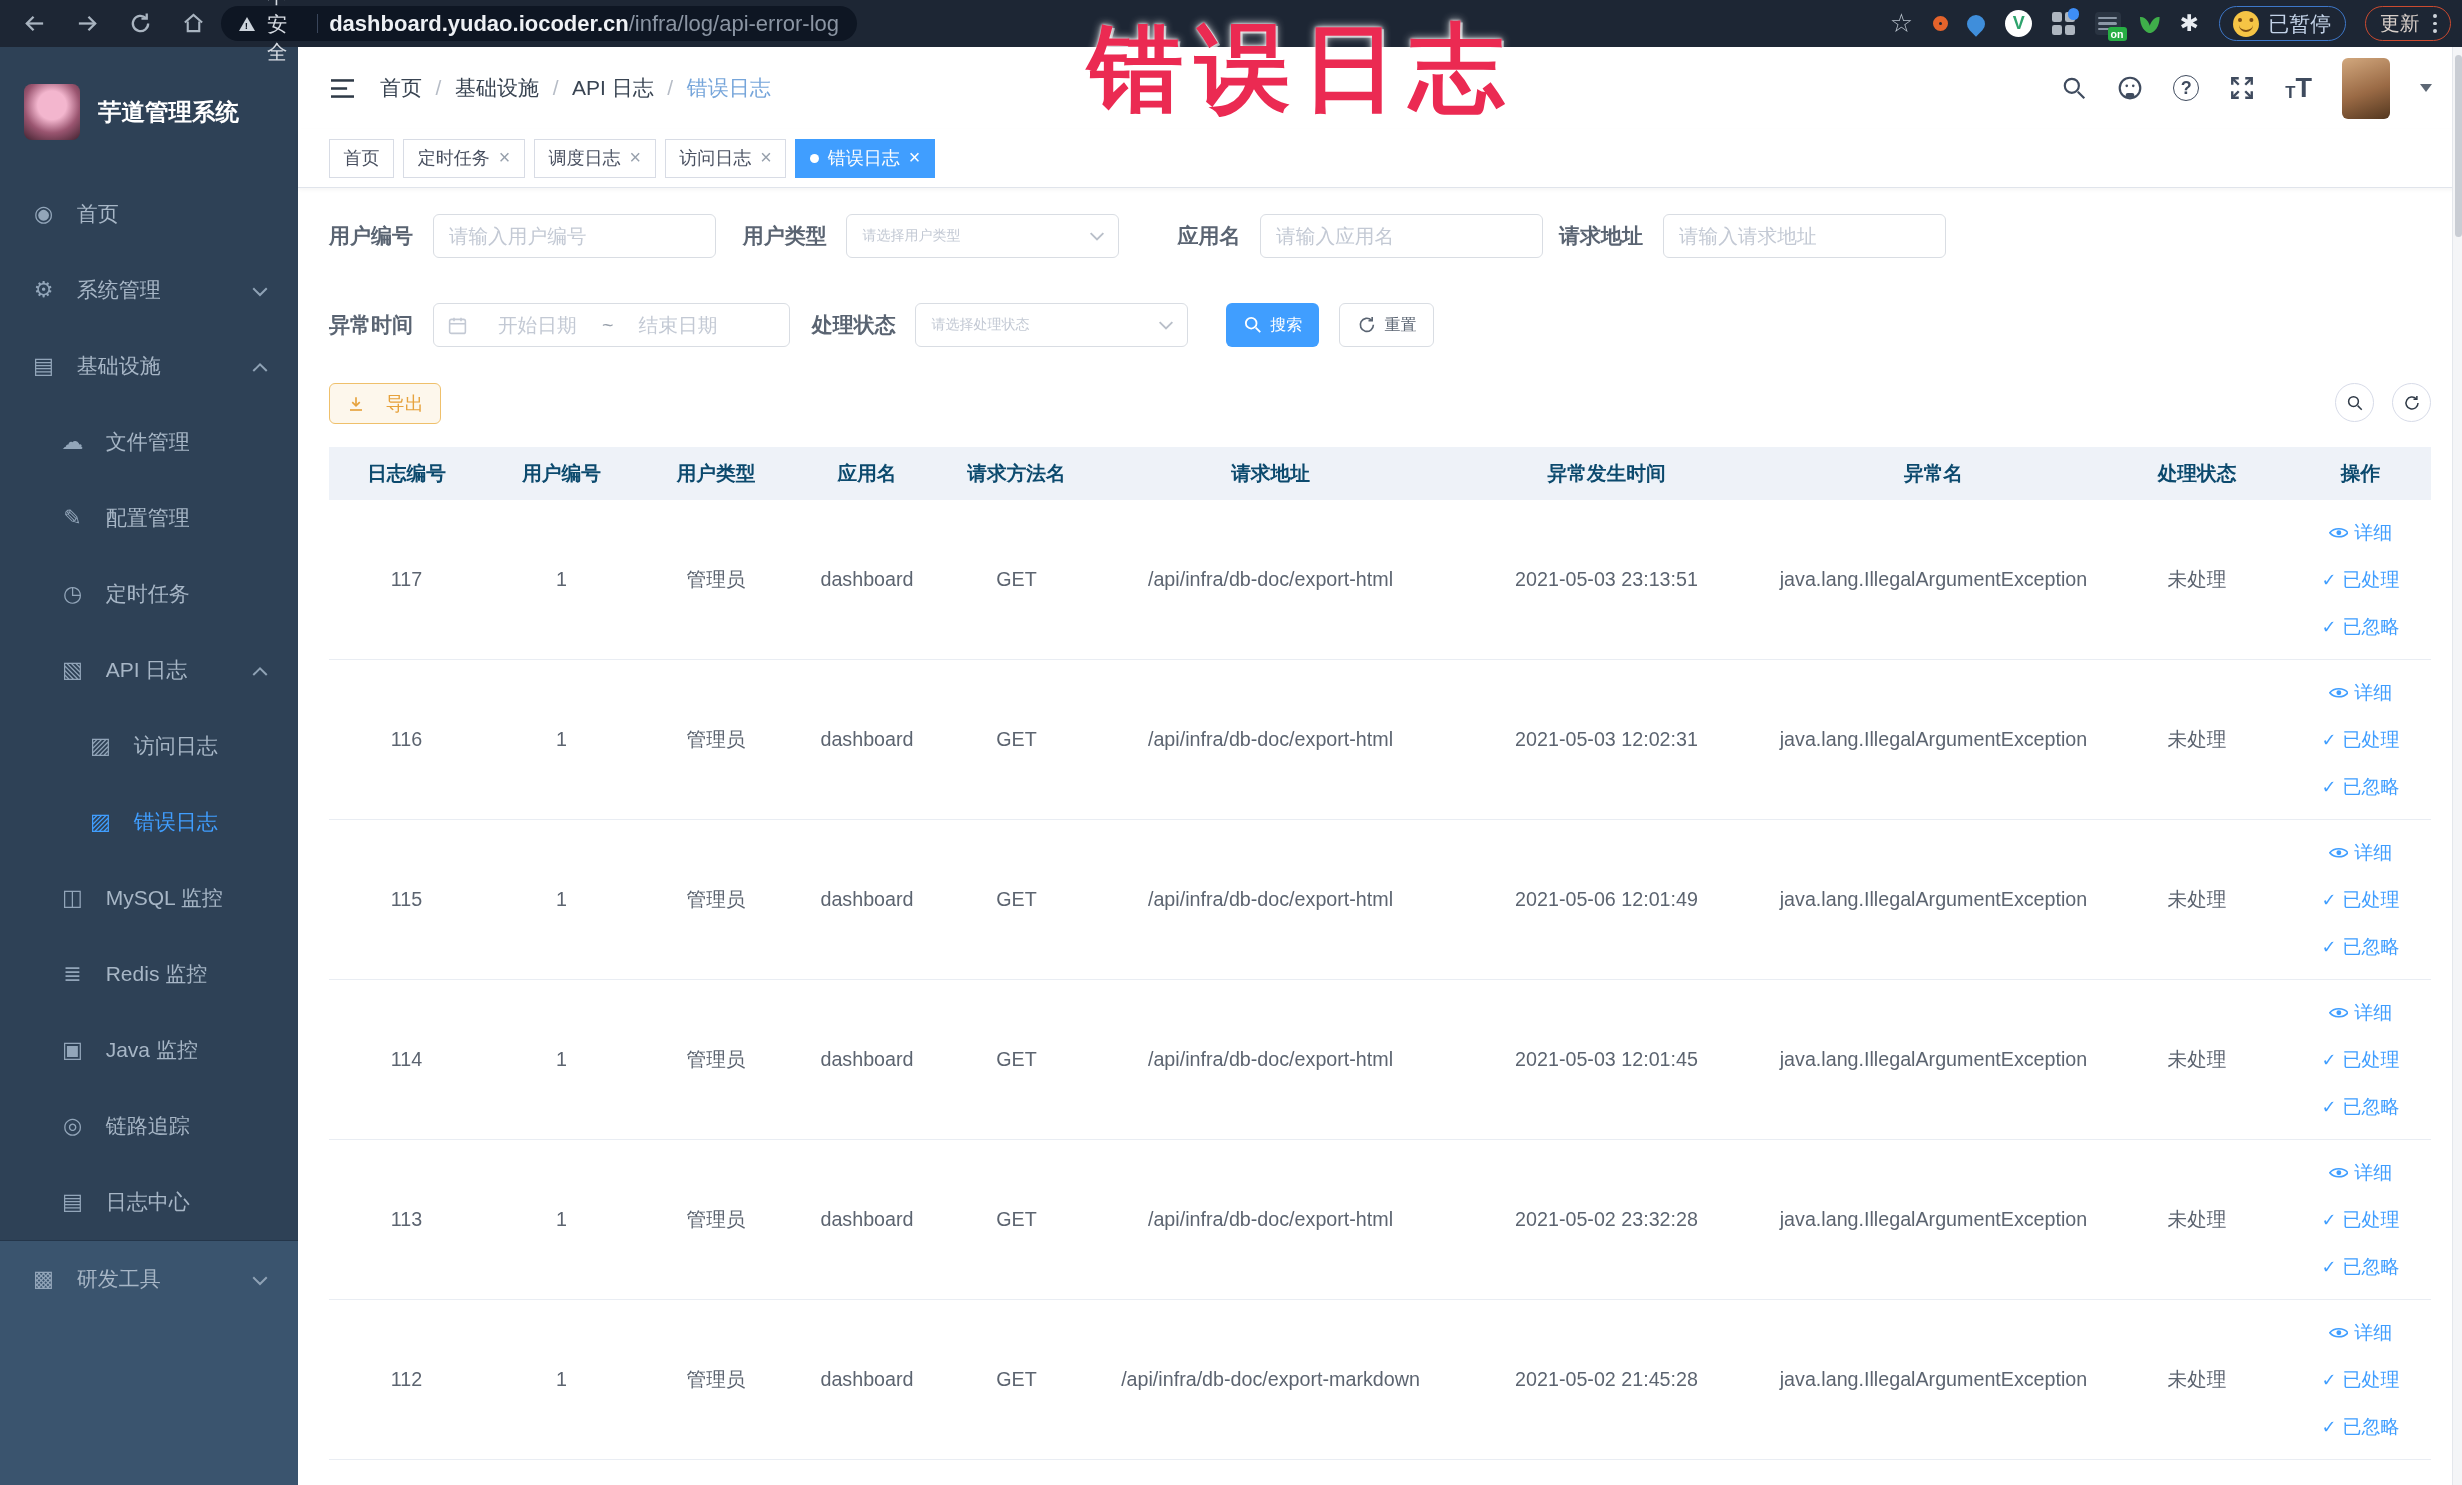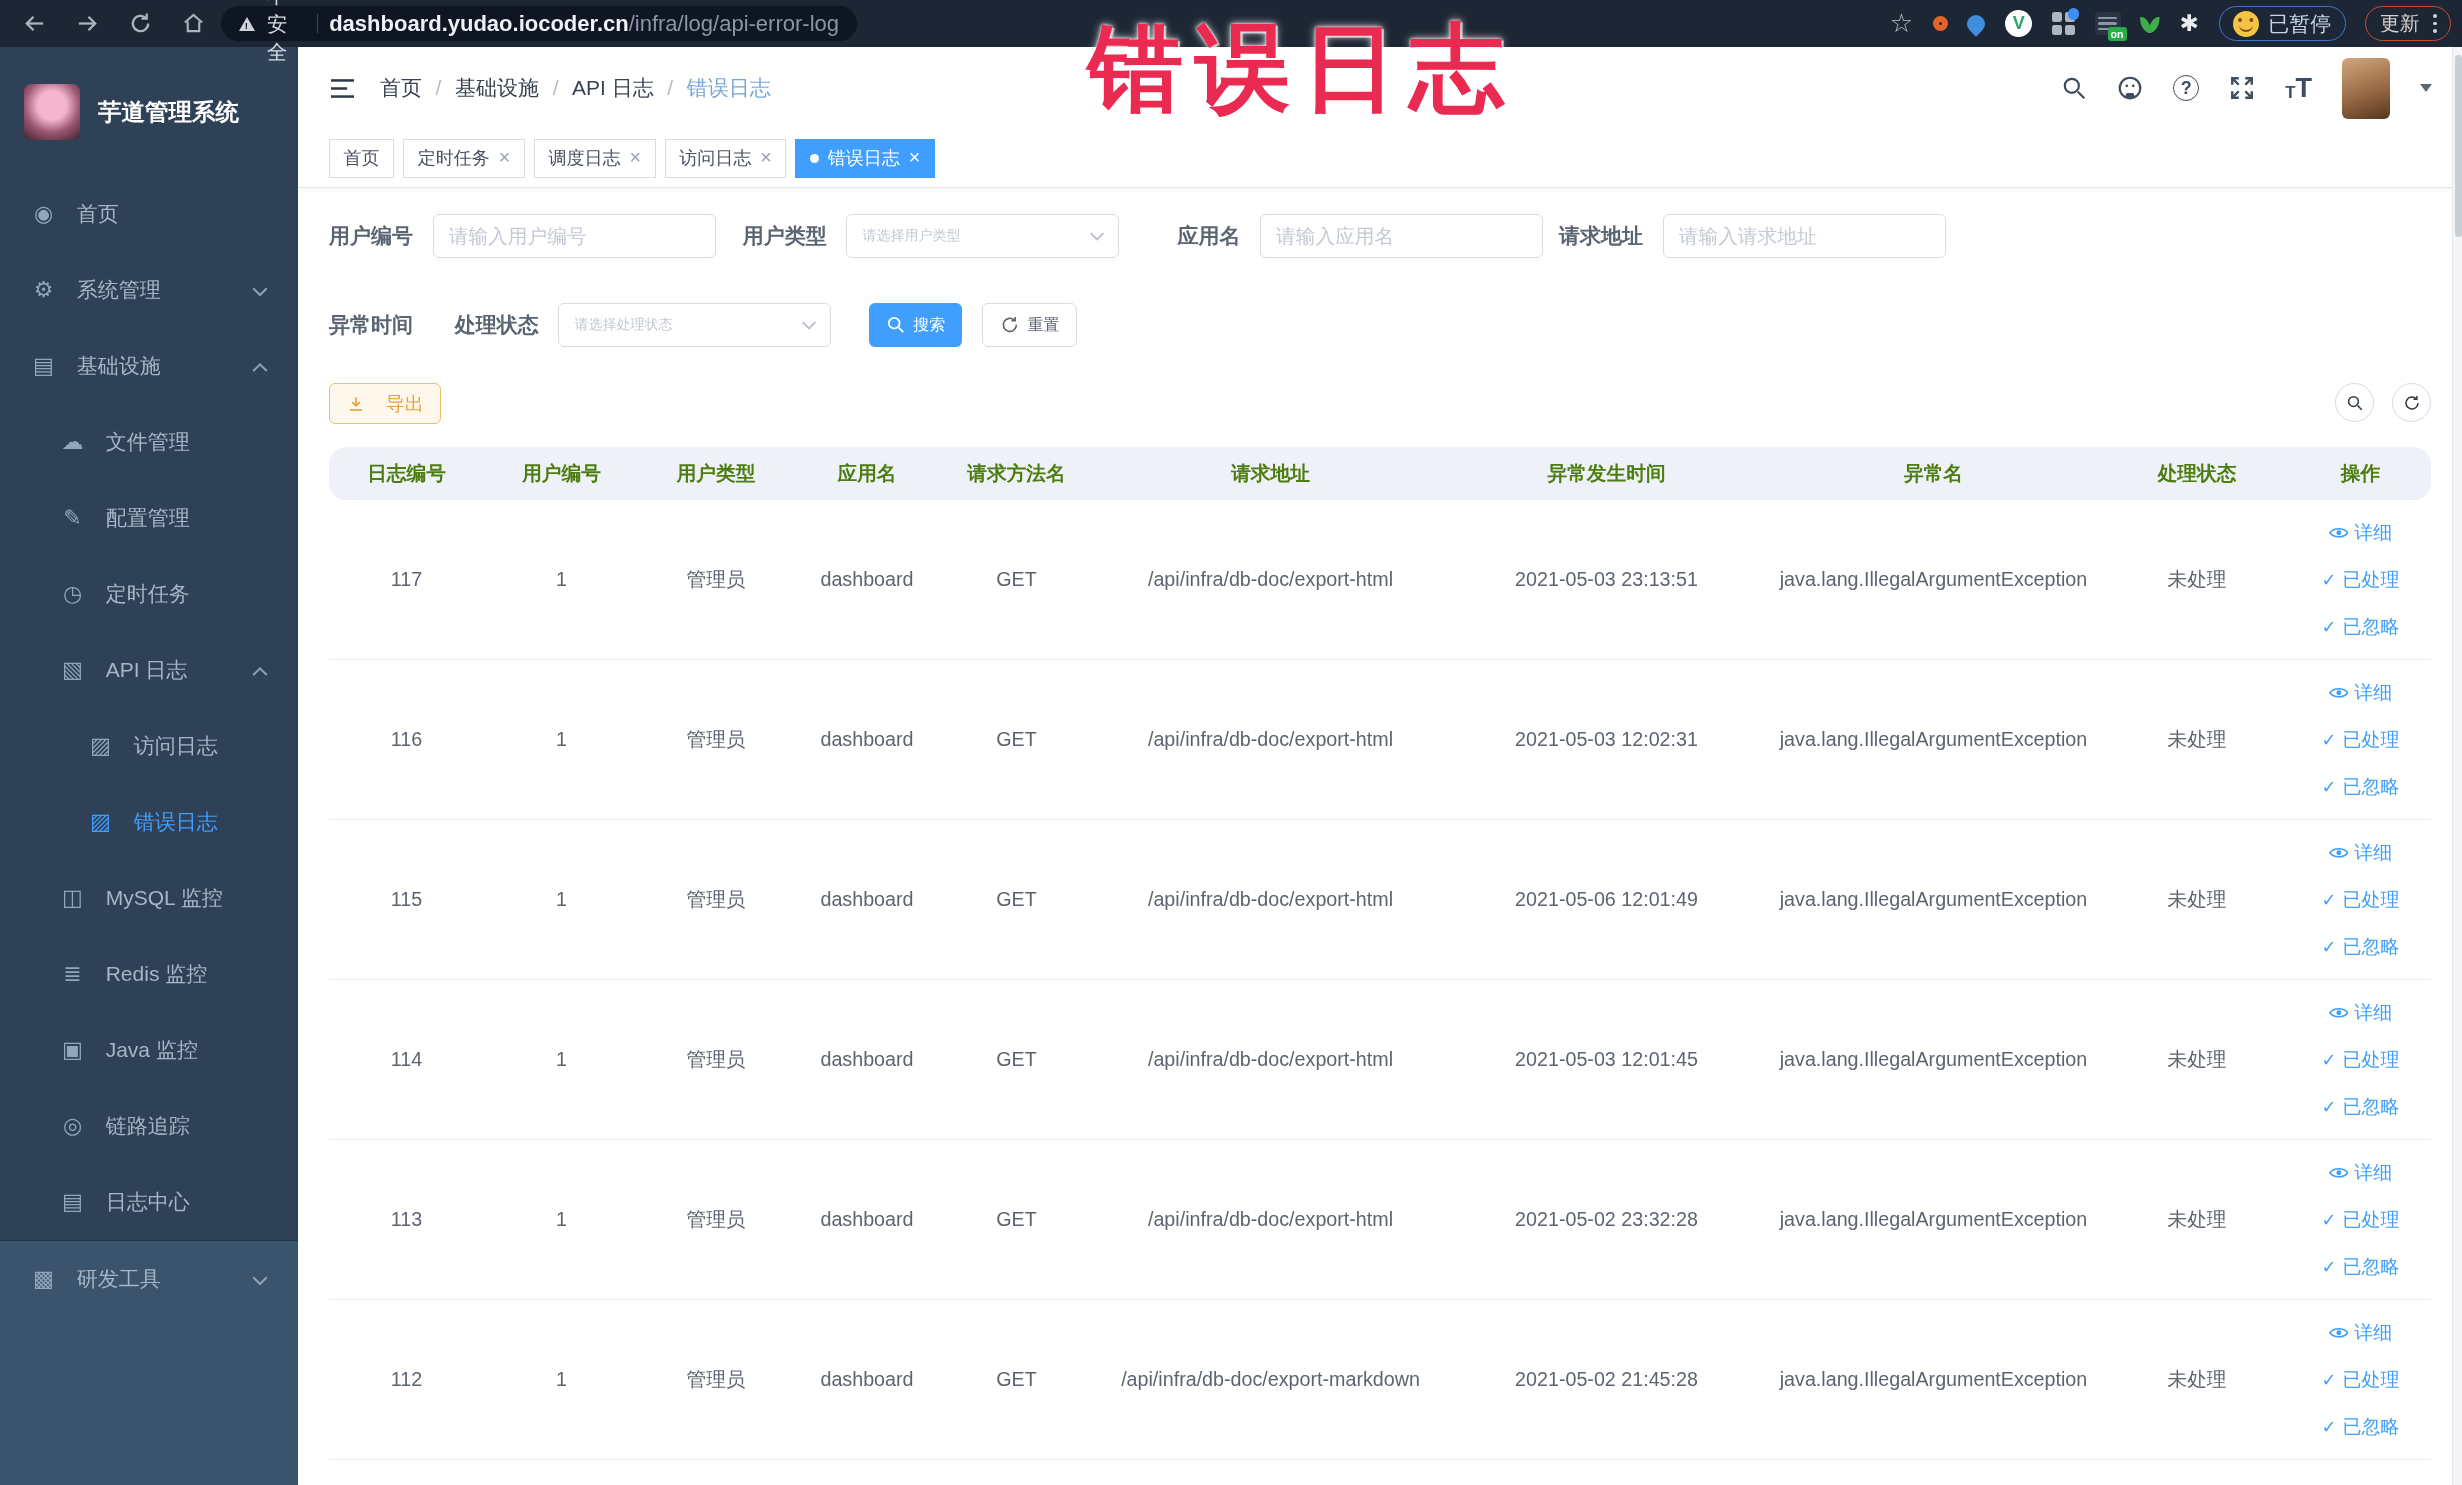--- a/index.html
+++ b/index.html
@@ -138,21 +138,21 @@
   .btn-export { height:41px; background:#fdf7ec; color:#e6a23c; border:0.8px solid #efc06b; border-radius:6px;
     font-size:19px; display:inline-flex; align-items:center; gap:21px; padding:0 16.7px; cursor:pointer; font-family:inherit; }
   .btn-export svg { width:18px; height:18px; }
   .export-row { margin-bottom:23px; }
   .tools { position:absolute; right:31px; top:195px; display:flex; gap:18px; }
   .tool-btn { width:39px; height:39px; border-radius:50%; border:0.8px solid #d7dbe8; background:#fff; color:#2f3a47;
     display:flex; align-items:center; justify-content:center; cursor:pointer; }
   .tool-btn svg { width:18px; height:18px; }
 
   
-  .thead { display:flex; align-items:center; height:53px; background:#eef2f8; font-weight:bold; color:#4d7c0f; font-size:19.7px;border-radius:17px; }
+  .thead { display:flex; align-items:center; height:53px; background:#eef2f8; font-weight:bold; color:#0c4a6e; font-size:19.7px; }
   .thead > div, .trow > div { flex-shrink:0; text-align:center; padding:0 6px; overflow:hidden; }
   .thead > div:nth-child(1),  .trow > div:nth-child(1)  { width:155px; }
   .thead > div:nth-child(2),  .trow > div:nth-child(2)  { width:155px; }
   .thead > div:nth-child(3),  .trow > div:nth-child(3)  { width:154px; }
   .thead > div:nth-child(4),  .trow > div:nth-child(4)  { width:148px; }
   .thead > div:nth-child(5),  .trow > div:nth-child(5)  { width:151px; }
   .thead > div:nth-child(6),  .trow > div:nth-child(6)  { width:357px; }
   .thead > div:nth-child(7),  .trow > div:nth-child(7)  { width:315px; }
   .thead > div:nth-child(8),  .trow > div:nth-child(8)  { width:339px; }
   .thead > div:nth-child(9),  .trow > div:nth-child(9)  { width:188px; }
@@ -489,20 +489,33 @@
               </span>
           </span>
           <span class="flabel" style="margin-left:58px;">应用名</span>
           <input class="finput w374" placeholder="请输入应用名" style="">
           <span class="flabel" style="margin-left:16px;">请求地址</span>
           <input class="finput w374" placeholder="请输入请求地址" style="">
         </div>
 
         <div class="filter-row r2">
           <span class="flabel">异常时间</span>
+          <span class="fdate">
+            <span class="cal">
+              <svg viewBox="0 0 24 24" fill="none" stroke="currentColor" stroke-width="1.8">
+                  <rect x="3" y="5" width="18" height="16" rx="2"></rect>
+                  <line x1="3" y1="10" x2="21" y2="10"></line>
+                  <line x1="8" y1="3" x2="8" y2="7"></line>
+                  <line x1="16" y1="3" x2="16" y2="7"></line>
+                </svg>
+            </span>
+            <span class="d-start">开始日期</span>
+            <span class="d-sep">~</span>
+            <span class="d-end">结束日期</span>
+          </span>
           <span class="flabel" style="margin-left:22px;">处理状态</span>
           <span class="fselect">
             <span class="ph">请选择处理状态</span>
             <span class="chev">
                 <svg viewBox="0 0 16 10" fill="none" stroke="currentColor" stroke-width="1.8">
                   <polyline points="2,2 8,8 14,2"></polyline>
                 </svg>
               </span>
           </span>
           <button class="btn btn-primary">

